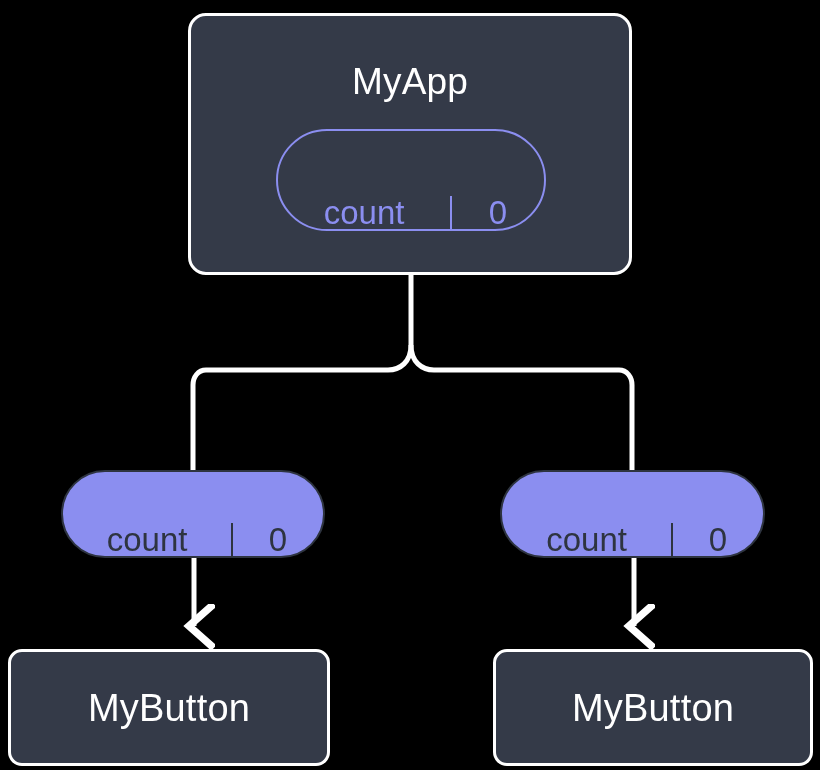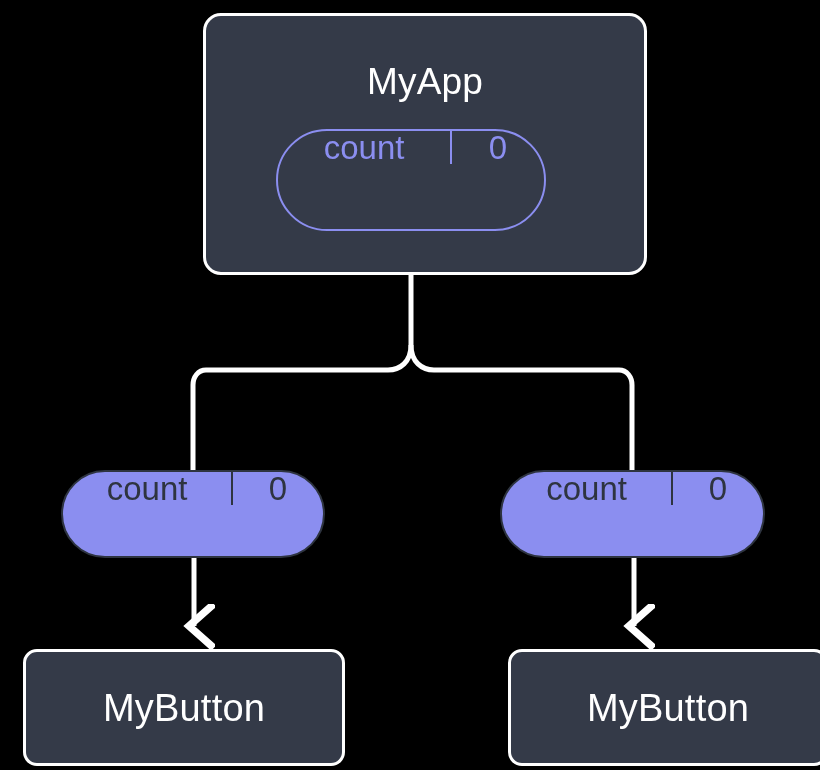--- a/index.html
+++ b/index.html
@@ -31,21 +31,20 @@
   
   .comp-box {
     position: absolute;
     box-sizing: border-box;
     background: #343a48;
     border: 3px solid #ffffff;
     border-radius: 16px;
     display: flex;
     flex-direction: column;
     align-items: center;
-    margin-left: 15px;
   }
   .comp-title {
     color: #ffffff;
     font-size: 37px;
     line-height: 1;
     font-weight: 400;
     letter-spacing: 0.2px;
     white-space: nowrap;
   }
 
@@ -78,21 +77,21 @@
   }
   .leaf-box .comp-title {
     font-size: 38px;
   }
 
   
   .pill {
     position: absolute;
     box-sizing: border-box;
     display: flex;
-    align-items: flex-start;
+    align-items: flex-end;
     border-radius: 999px;
     overflow: hidden;
   }
   .pill .pill-key,
   .pill .pill-val {
     display: flex;
     align-items: center;
     justify-content: center;
     font-size: 33px;
     line-height: 1;

